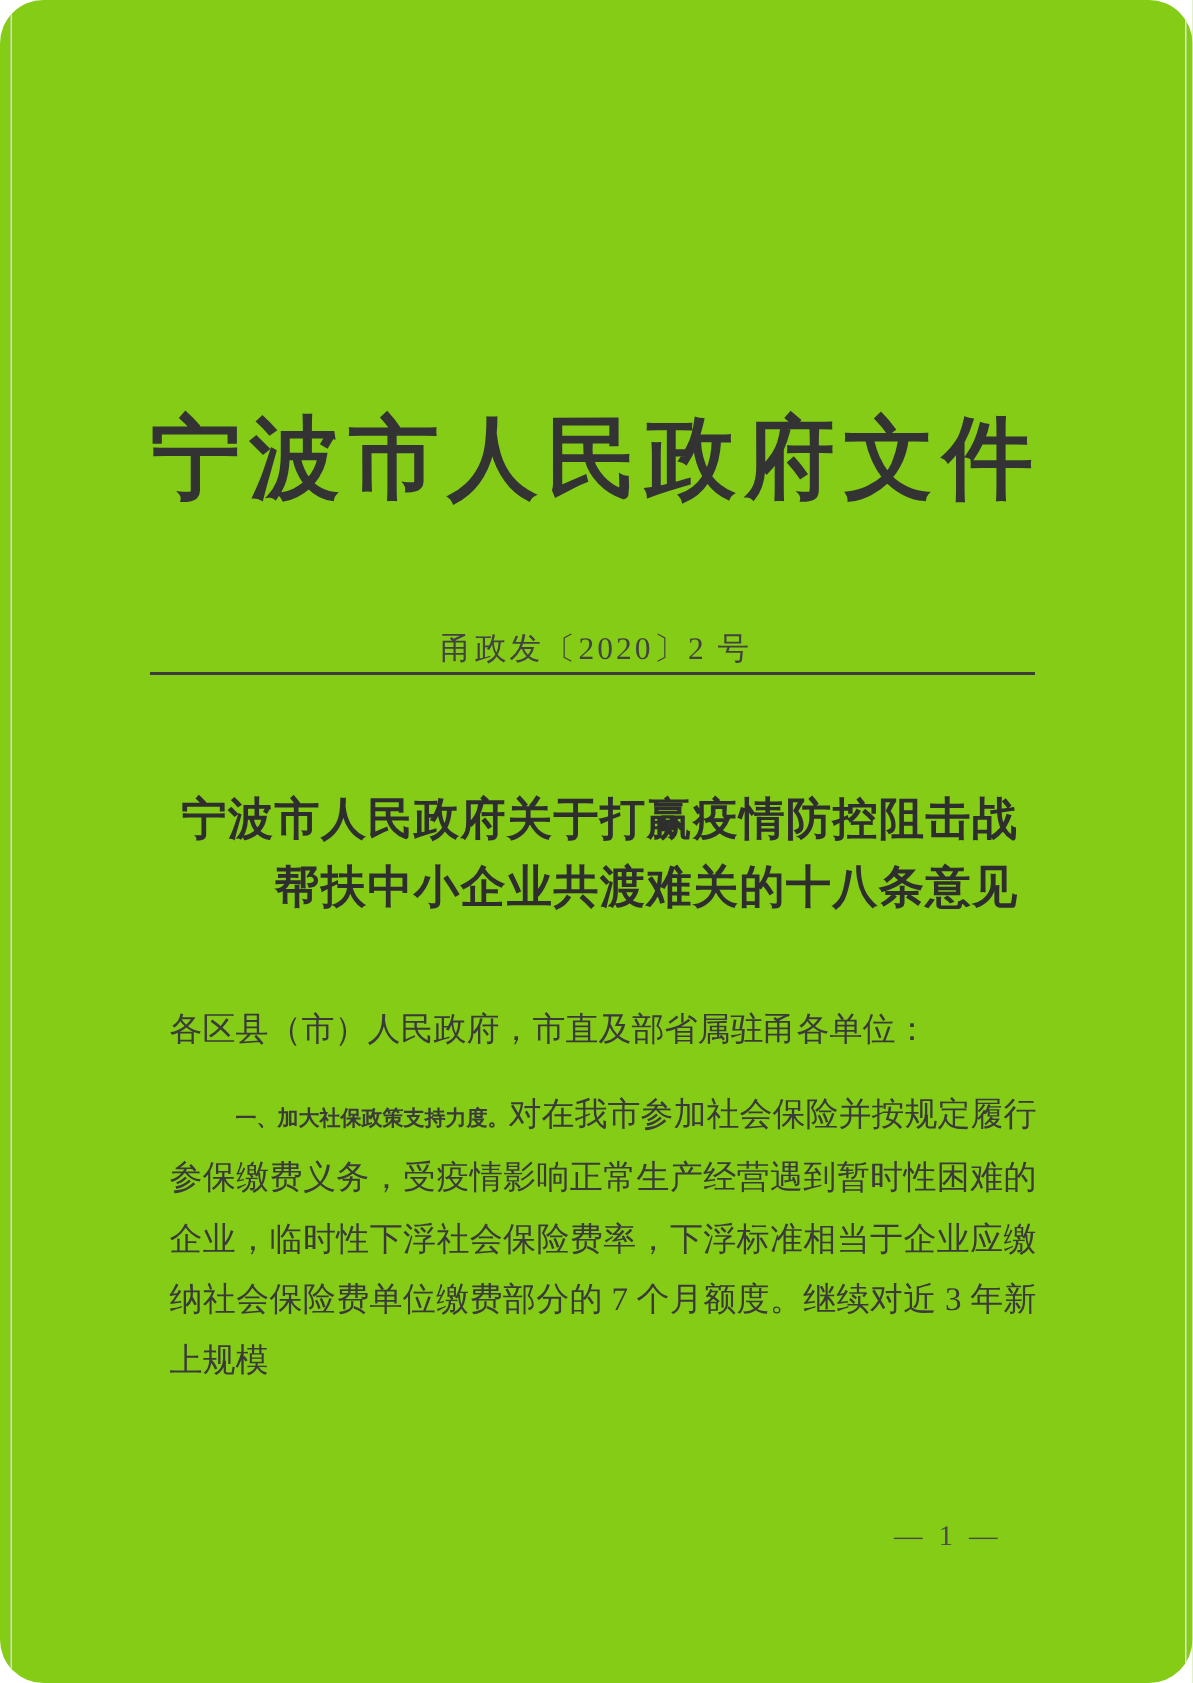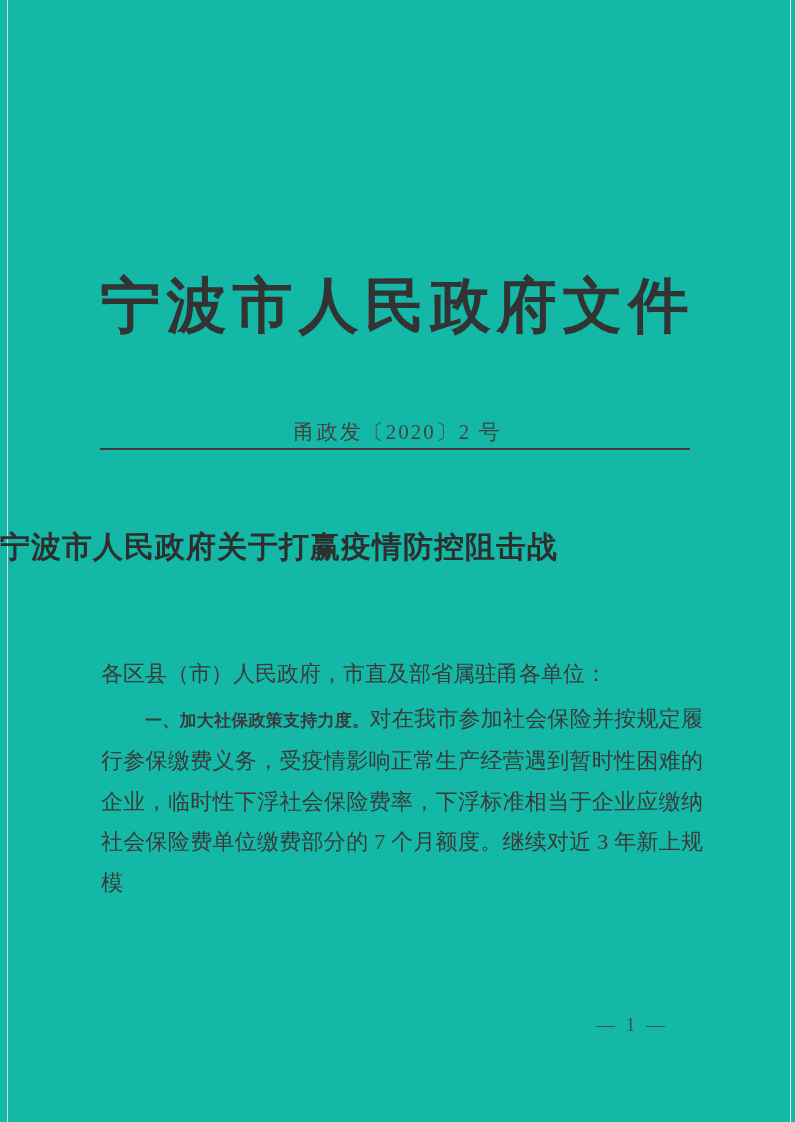--- a/index.html
+++ b/index.html
@@ -5,23 +5,24 @@
   html, body {
     margin: 0;
     padding: 0;
     background: #ffffff;
     font-family: "Liberation Serif", "DejaVu Serif", serif;
   }
   .page {
     position: relative;
     width: 795px;
     height: 1122px;
-    background: #14b8a6;
+    background: #84cc16;
     overflow: hidden;
     color: #3a3a3a;
+    border-radius: 29px;
   }
   .scan-edge-left {
     position: absolute;
     left: 7px; top: 0;
     width: 1px; height: 1122px;
     background: #d9d9d9;
   }
   .scan-edge-right {
     position: absolute;
     left: 790px; top: 0;
@@ -52,47 +53,47 @@
     position: absolute;
     left: 100px; top: 448px;
     width: 590px;
     height: 2px;
     background: #3c3c3c;
   }
   .doc-title {
     position: absolute;
     left: 0; top: 524px;
     width: 679px;
-    text-align: left;
+    text-align: right;
     font-size: 30px;
     font-weight: bold;
     line-height: 45px;
     letter-spacing: 1px;
     color: #2e2e2e;
   }
   .body-text {
     position: absolute;
     left: 97px; top: 650px;
     width: 610px;
     font-size: 22px;
     line-height: 40.5px;
     text-align: justify;
     color: #3a3a3a;
   }
   .body-text p {
-    margin: 4px;
+    margin: 16px;
     padding: 0;
   }
   .para-indent {
     text-indent: 2em;
   }
   .bold-lead {
     font-weight: bold;
     font-family: "Liberation Sans", "DejaVu Sans", sans-serif;
-    font-size: 17px;
+    font-size: 14px;
   }
   .page-number {
     position: absolute;
     left: 0; top: 1014px;
     width: 668px;
     text-align: right;
     font-size: 19px;
     letter-spacing: 3px;
     color: #4a4a4a;
   }
@@ -106,20 +107,21 @@
   <div class="scan-edge-right"></div>
 
   <div class="header-title">宁波市人民政府文件</div>
 
   <div class="doc-number">甬政发〔2020〕2 号</div>
 
   <div class="header-divider"></div>
 
   <div class="doc-title">
     <div>宁波市人民政府关于打赢疫情防控阻击战</div>
+    <div>帮扶中小企业共渡难关的十八条意见</div>
   </div>
 
   <div class="body-text">
     <p>各区县（市）人民政府，市直及部省属驻甬各单位：</p>
     <p class="para-indent"><span class="bold-lead">一、加大社保政策支持力度。</span><span>对在我市参加社会保险并按规定履行参保缴费义务，受疫情影响正常生产经营遇到暂时性困难的企业，临时性下浮社会保险费率，下浮标准相当于企业应缴纳社会保险费单位缴费部分的 7 个月额度。继续对近 3 年新上规模</span></p>
   </div>
 
   <div class="page-number">— 1 —</div>
 
 </div>

